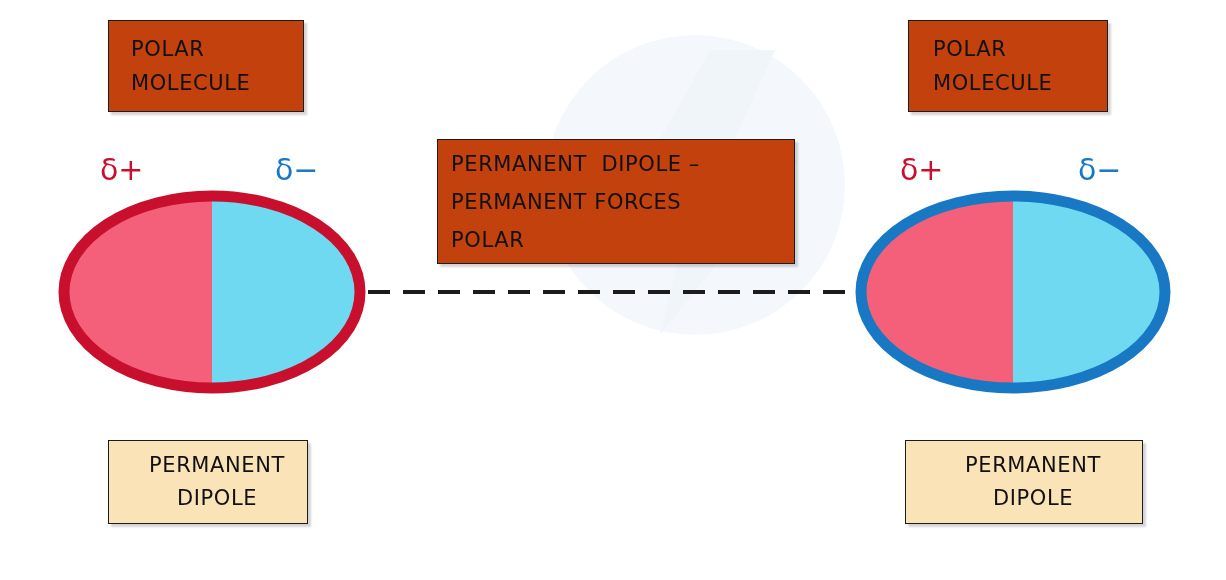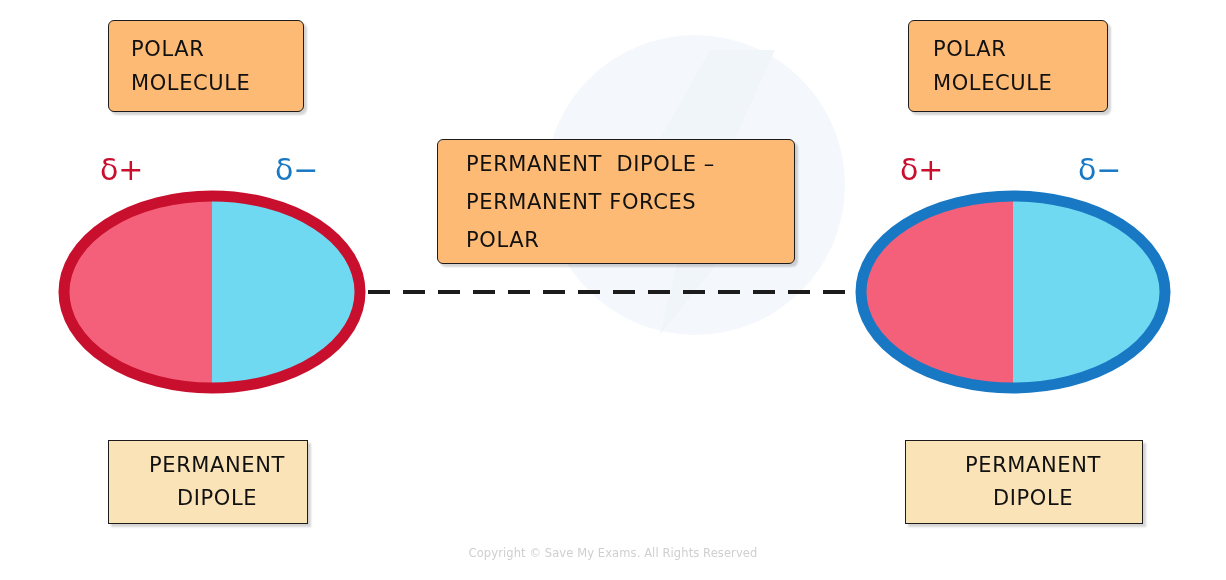--- a/index.html
+++ b/index.html
@@ -49,21 +49,21 @@
     flex-direction: column;
     justify-content: center;
     letter-spacing: 0.6px;
     color: #111111;
   }
   .label-box .line {
     display: block;
     white-space: pre;
   }
 
-  .box-gray  { background: #fdba74; border-radius: 6px; }
+  .box-gray  { background: #c2410c; }
   .box-cream { background: #fbe3b8; text-align: center; }
 
   
   .box-polar-left {
     left: 108px;  top: 20px;
     width: 196px; height: 92px;
     padding-left: 22px;
     font-size: 21px;
     line-height: 34px;
   }
@@ -72,21 +72,21 @@
     width: 200px; height: 92px;
     padding-left: 24px;
     font-size: 21px;
     line-height: 34px;
   }
 
   
   .box-forces {
     left: 437px; top: 139px;
     width: 358px; height: 125px;
-    padding-left: 28px;
+    padding-left: 13px;
     font-size: 21px;
     line-height: 38px;
   }
 
   
   .box-dipole-left {
     left: 108px;  top: 440px;
     width: 200px; height: 84px;
     padding-left: 18px;
     font-size: 21px;
@@ -208,15 +208,14 @@
   <div class="label-box box-cream box-dipole-left">
     <span class="line">PERMANENT</span>
     <span class="line">DIPOLE</span>
   </div>
 
   <div class="label-box box-cream box-dipole-right">
     <span class="line">PERMANENT</span>
     <span class="line">DIPOLE</span>
   </div>
 
-  <div class="copyright">Copyright © Save My Exams. All Rights Reserved</div>
 
 </div>
 
 </body></html>

